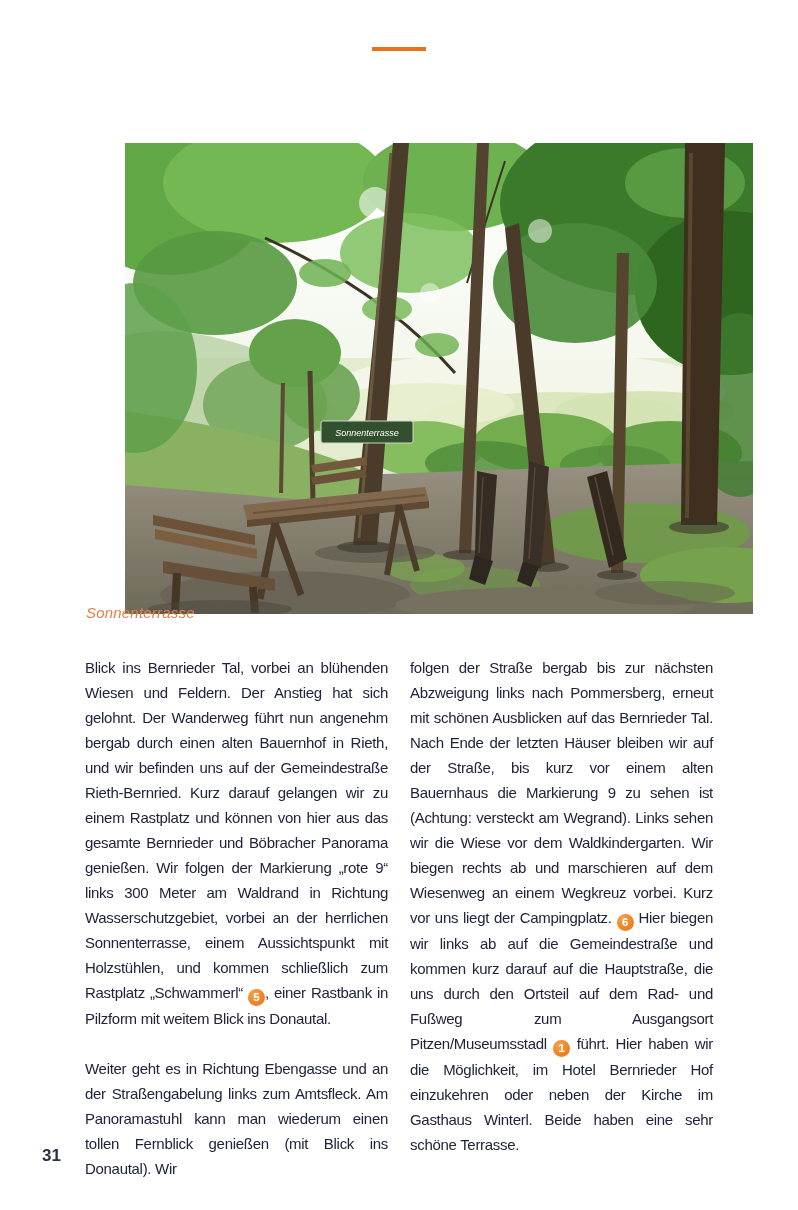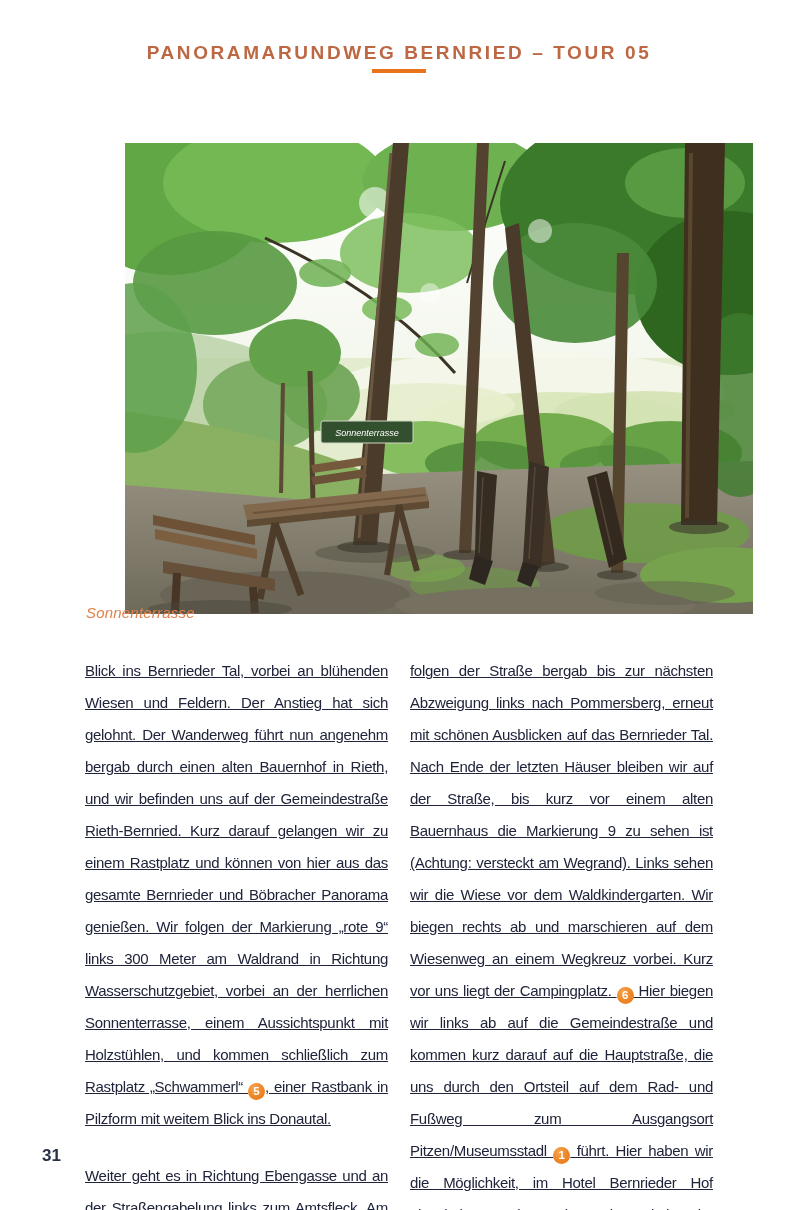--- a/index.html
+++ b/index.html
@@ -22,43 +22,42 @@
     position:absolute;left:86px;top:604px;font-size:15px;font-style:italic;
     color:#e2814b;letter-spacing:.2px;
   }
   
   .article-columns{
     position:absolute;left:85px;top:655px;width:628px;
     display:flex;gap:22px;
   }
   .text-column{width:303px;}
   .text-column p{
-    margin:0;font-size:15px;line-height:32px;text-align:justify;
-    letter-spacing:-0.3px;color:#20243a;hyphens:auto;text-decoration:underline;-webkit-hyphens:auto;
+    margin:0;font-size:15px;line-height:25px;text-align:justify;
+    letter-spacing:-0.3px;color:#20243a;hyphens:auto;-webkit-hyphens:auto;
   }
   .text-column p + p{margin-top:25px;}
   .badge{
     display:inline-flex;align-items:center;justify-content:center;
     width:17px;height:17px;border-radius:50%;
     background:radial-gradient(circle at 35% 30%, #f7a350 0%, #ee8a2a 45%, #e8731a 100%);
     color:#ffffff;font-size:11.5px;font-weight:700;font-style:normal;
     vertical-align:-3px;letter-spacing:0;
   }
   
   .page-number{
     position:absolute;left:42px;top:1146px;font-size:17px;font-weight:700;color:#273044;
   }
 </style>
 </head>
 <body>
 
 <div class="page">
 
   <header class="page-header">
-    <div class="tour-title">PANORAMARUNDWEG BERNRIED – TOUR 05</div>
     <div class="title-underline"></div>
   </header>
 
   <figure class="trail-photo">
     <svg viewBox="0 0 628 471" preserveAspectRatio="none">
       <defs>
         <linearGradient id="skyG" x1="0" y1="0" x2="0" y2="1">
           <stop offset="0" stop-color="#ffffff"></stop>
             <stop offset="1" stop-color="#eef3e4"></stop>
         </linearGradient>
@@ -179,21 +178,21 @@
         <text x="242" y="293" text-anchor="middle" font-size="9" font-style="italic" font-family="Liberation Sans, sans-serif" fill="#ffffff">Sonnenterrasse</text>
       </g>
     </svg>
   </figure>
 
   <figcaption class="photo-caption">Sonnenterrasse</figcaption>
 
   <main class="article-columns">
     <div class="text-column">
       <p>Blick ins Bernrieder Tal, vorbei an blühenden Wiesen und Feldern. Der Anstieg hat sich gelohnt. Der Wanderweg führt nun angenehm bergab durch einen alten Bauernhof in Rieth, und wir befinden uns auf der Gemeindestraße Rieth-Bernried. Kurz darauf gelangen wir zu einem Rastplatz und können von hier aus das gesamte Bernrieder und Böbracher Panorama genießen. Wir folgen der Markierung „rote 9“ links 300 Meter am Waldrand in Richtung Wasserschutzgebiet, vorbei an der herrlichen Sonnenterrasse, einem Aussichtspunkt mit Holzstühlen, und kommen schließlich zum Rastplatz „Schwammerl“ <span class="badge">5</span>, einer Rastbank in Pilzform mit weitem Blick ins Donautal.</p>
-      <p>Weiter geht es in Richtung Ebengasse und an der Straßengabelung links zum Amtsfleck. Am Panoramastuhl kann man wiederum einen tollen Fernblick genießen (mit Blick ins Rastbank). Wir</p>
+      <p>Weiter geht es in Richtung Ebengasse und an der Straßengabelung links zum Amtsfleck. Am Panoramastuhl kann man wiederum einen tollen Fernblick genießen (mit Blick ins Donautal). Wir</p>
     </div>
     <div class="text-column">
       <p>folgen der Straße bergab bis zur nächsten Abzweigung links nach Pommersberg, erneut mit schönen Ausblicken auf das Bernrieder Tal. Nach Ende der letzten Häuser bleiben wir auf der Straße, bis kurz vor einem alten Bauernhaus die Markierung 9 zu sehen ist (Achtung: versteckt am Wegrand). Links sehen wir die Wiese vor dem Waldkindergarten. Wir biegen rechts ab und marschieren auf dem Wiesenweg an einem Wegkreuz vorbei. Kurz vor uns liegt der Campingplatz. <span class="badge">6</span> Hier biegen wir links ab auf die Gemeindestraße und kommen kurz darauf auf die Hauptstraße, die uns durch den Ortsteil auf dem Rad- und Fußweg zum Ausgangsort Pitzen/Museumsstadl <span class="badge">1</span> führt. Hier haben wir die Möglichkeit, im Hotel Bernrieder Hof einzukehren oder neben der Kirche im Gasthaus Winterl. Beide haben eine sehr schöne Terrasse.</p>
     </div>
   </main>
 
   <div class="page-number">31</div>
 
 </div>
 

